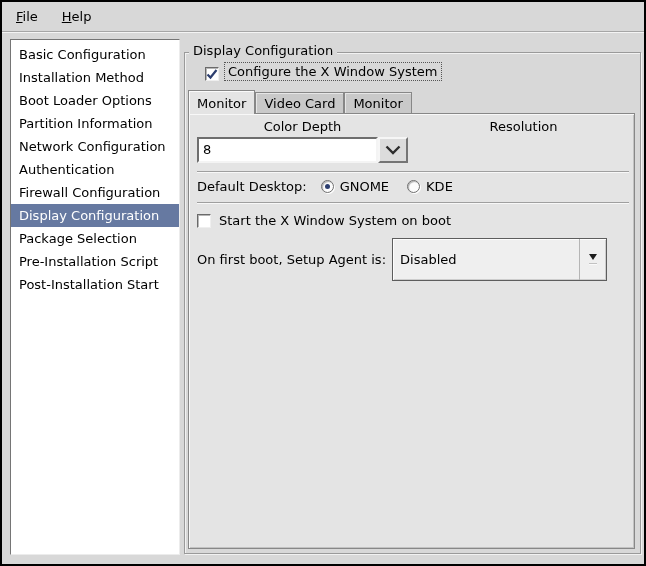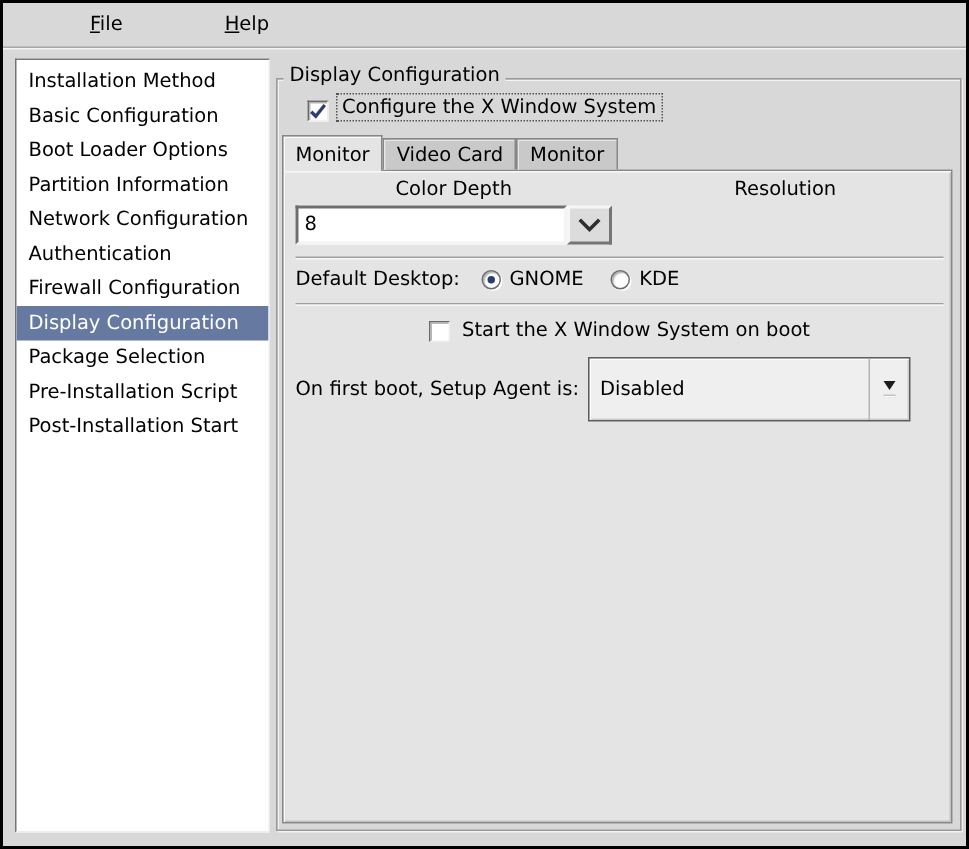--- a/index.html
+++ b/index.html
@@ -11,21 +11,21 @@
   }
   *{box-sizing:border-box;margin:0;padding:0;}
   html,body{background:#bbb;}
   body{font-family:"DejaVu Sans","Liberation Sans",sans-serif;font-size:13px;color:#000;}
   .window{position:relative;width:646px;height:566px;background:var(--win-bg);
     border:2px solid #000;overflow:hidden;}
 
   
   .menubar{position:absolute;left:0;top:0;right:0;height:30px;display:flex;align-items:center;
     padding-left:7px;gap:10px;border-bottom:1px solid #a6a6a6;box-shadow:0 1px 0 #f4f4f4;}
-  .menu-item{padding:3px 7px;cursor:default;margin-left:44px;}
+  .menu-item{padding:3px 7px;cursor:default;}
   .menu-item .accel{text-decoration:underline;}
 
   
   .listbox{position:absolute;left:8px;top:37px;width:170px;height:516px;background:#fff;
     border:1px solid;border-color:#757575 #ececec #ececec #757575;padding-top:3px;overflow:hidden;}
   .list-item{height:23px;line-height:23px;padding-left:8px;white-space:nowrap;cursor:default;}
   .list-item.selected{background:var(--selection);color:#fff;}
 
   
   .frame{position:absolute;left:182px;top:50px;width:457px;height:502px;
@@ -62,21 +62,21 @@
 
   .separator{height:2px;border-top:1px solid #9f9f9f;border-bottom:1px solid #f8f8f8;margin:8px 0 6px;}
 
   .desktop-row{display:flex;align-items:center;margin:2px 0 2px 0;}
   .radio{width:13px;height:13px;border-radius:50%;background:#fcfcfc;border:1px solid #6e6e6e;
     box-shadow:inset 1px 1px 1px rgba(0,0,0,.3), 1px 1px 0 #fff;display:grid;place-items:center;flex:0 0 auto;}
   .radio.sel::after{content:'';width:5px;height:5px;border-radius:50%;background:var(--accent-blue);}
   .radio-label{margin-left:6px;white-space:nowrap;}
   .gap14{width:14px;} .gap18{width:18px;}
 
-  .startx-row{display:flex;align-items:center;gap:8px;margin-top:9px;justify-content:center;}
+  .startx-row{display:flex;align-items:center;gap:8px;margin-top:9px;}
   .agent-row{display:flex;align-items:center;margin-top:10px;}
   .option-menu{margin-left:6px;width:215px;height:43px;background:#efefef;border:1px solid #5d5d5d;
     box-shadow:inset 1px 1px 0 #fdfdfd, inset -1px -1px 0 #cdcdcd;display:flex;align-items:center;cursor:default;}
   .option-text{flex:1;padding-left:7px;white-space:nowrap;overflow:hidden;}
   .option-arrow{width:27px;align-self:stretch;border-left:1px solid #b5b5b5;
     display:flex;flex-direction:column;align-items:center;justify-content:center;}
   .tri-down{width:0;height:0;border-left:4px solid transparent;border-right:4px solid transparent;
     border-top:6px solid #1c1c1c;}
   .tri-dash{width:8px;height:2px;background:#c2c2c2;border-bottom:1px solid #fafafa;margin-top:3px;}
 </style>
@@ -84,22 +84,22 @@
 <body>
 
 <div class="window">
 
   <div class="menubar">
     <div class="menu-item"><span class="accel">F</span><span>ile</span></div>
     <div class="menu-item"><span class="accel">H</span><span>elp</span></div>
   </div>
 
   <div class="listbox">
+    <div class="list-item">Basic Configuration</div>
     <div class="list-item">Installation Method</div>
-    <div class="list-item">Basic Configuration</div>
     <div class="list-item">Boot Loader Options</div>
     <div class="list-item">Partition Information</div>
     <div class="list-item">Network Configuration</div>
     <div class="list-item">Authentication</div>
     <div class="list-item">Firewall Configuration</div>
     <div class="list-item selected">Display Configuration</div>
     <div class="list-item">Package Selection</div>
     <div class="list-item">Pre-Installation Script</div>
     <div class="list-item">Post-Installation Start</div>
   </div>

